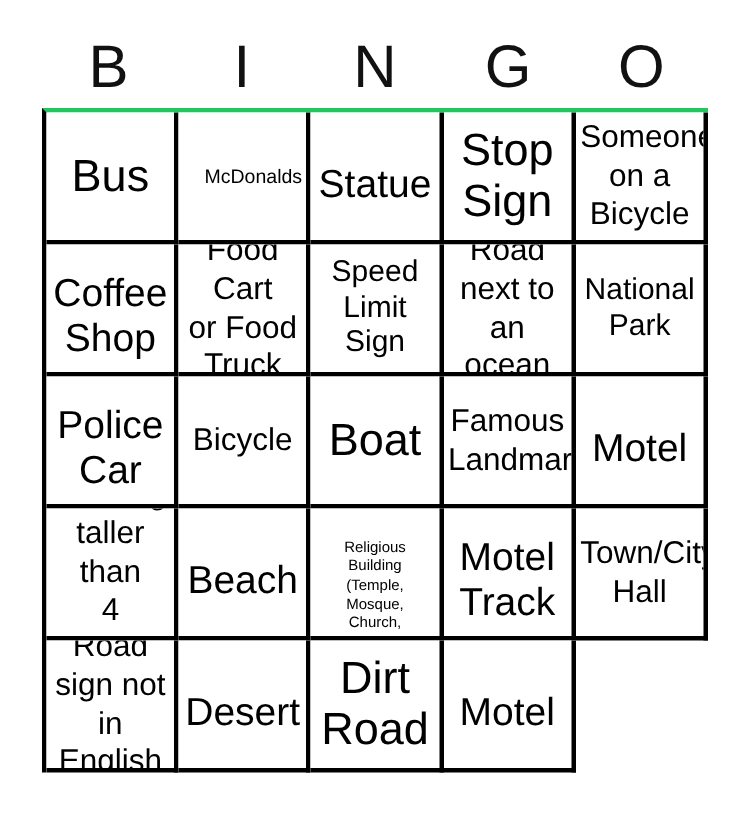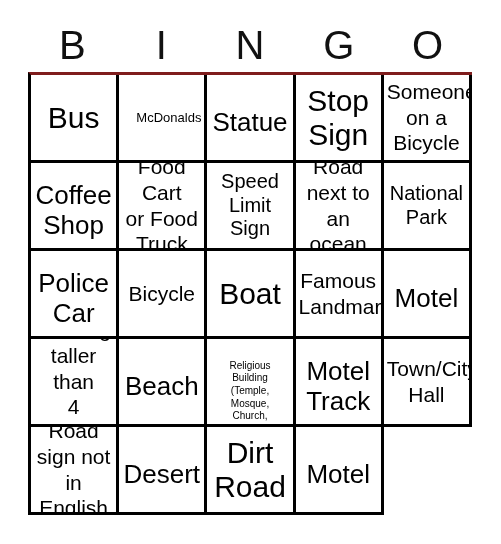--- a/index.html
+++ b/index.html
@@ -41,21 +41,21 @@
     color: #111111;
   }
   
   #grid {
     position: absolute;
     left: 28px;
     top: 72px;
     width: 444px;
     height: 443px;
     box-sizing: border-box;
-    border-top: 3px solid #7f1d1d;
+    border-top: 3px solid #22c55e;
     border-left: 3px solid #000;
     display: grid;
     grid-template-columns: repeat(5, 1fr);
     grid-template-rows: repeat(5, 1fr);
   }
   .cell {
     box-sizing: border-box;
     border-right: 3px solid #000;
     border-bottom: 3px solid #000;
     background: #ffffff;

